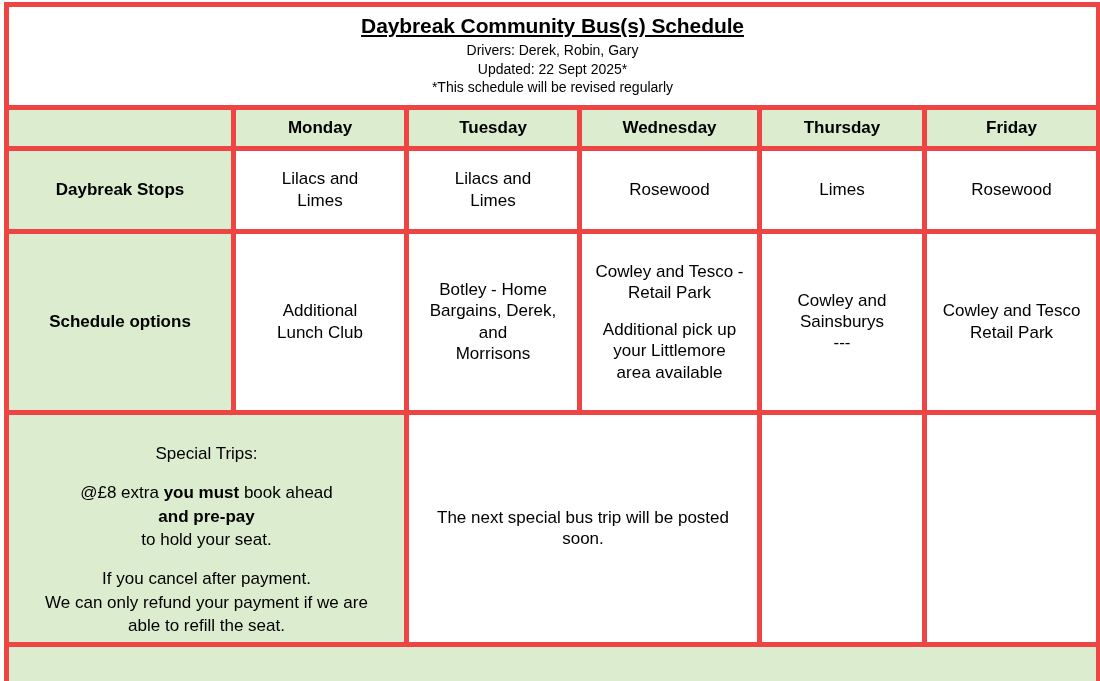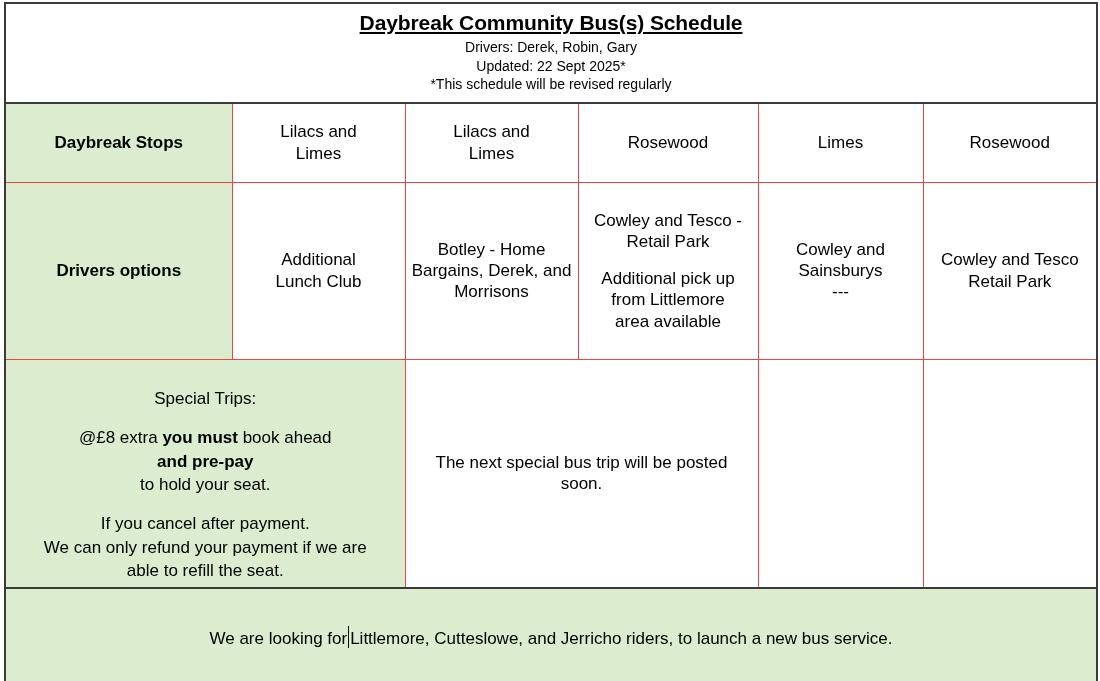--- a/index.html
+++ b/index.html
@@ -21,21 +21,21 @@
     position: relative;
   }
   table.schedule {
     border-collapse: collapse;
     table-layout: fixed;
     width: 1092px;
     margin: 2px 4px 0 4px;
     border: 2px solid #3a3a3a;
   }
   table.schedule td {
-    border: 1px solid #ef4444;
+    border: 5px solid #ef4444;
     padding: 4px 6px;
     vertical-align: middle;
     text-align: center;
     font-size: 17px;
     line-height: 1.25;
     background: #ffffff;
   }
   .green {
     background: #dcecce !important;
   }
@@ -118,20 +118,28 @@
 
       <tr>
         <td class="title-cell" colspan="6">
           <span class="doc-title">Daybreak Community Bus(s) Schedule</span>
           <span class="subline">Drivers: Derek, Robin, Gary</span>
           <span class="subline">Updated: 22 Sept 2025*</span>
           <span class="subline">*This schedule will be revised regularly</span>
         </td>
       </tr>
 
+      <tr>
+        <td class="green dayhead"></td>
+        <td class="green dayhead">Monday</td>
+        <td class="green dayhead">Tuesday</td>
+        <td class="green dayhead">Wednesday</td>
+        <td class="green dayhead">Thursday</td>
+        <td class="green dayhead">Friday</td>
+      </tr>
 
       <tr class="stops-row">
         <td class="green rowlabel">Daybreak Stops</td>
         <td>
           <span class="cell-text">
             <span class="para">Lilacs and</span>
             <span class="para">Limes</span>
           </span>
         </td>
         <td>
@@ -151,21 +159,21 @@
           </span>
         </td>
         <td>
           <span class="cell-text">
             <span class="para">Rosewood</span>
           </span>
         </td>
       </tr>
 
       <tr class="shop-row">
-        <td class="green rowlabel">Drivers options</td>
+        <td class="green rowlabel">Schedule options</td>
 
         <td>
           <span class="cell-text">
             <span class="para">Additional</span>
             <span class="para">Lunch Club</span>
           </span>
         </td>
 
         <td>
           <span class="cell-text">
@@ -174,21 +182,21 @@
             <span class="para">Morrisons</span>
           </span>
         </td>
 
         <td>
           <span class="cell-text">
             <span class="para">Cowley and Tesco -</span>
             <span class="para">Retail Park</span>
             <span class="spacer"></span>
             <span class="para">Additional pick up</span>
-            <span class="para">from Littlemore</span>
+            <span class="para">your Littlemore</span>
             <span class="para">area available</span>
           </span>
         </td>
 
         <td>
           <span class="cell-text">
             <span class="para">Cowley and</span>
             <span class="para">Sainsburys</span>
             <span class="para">---</span>
           </span>

